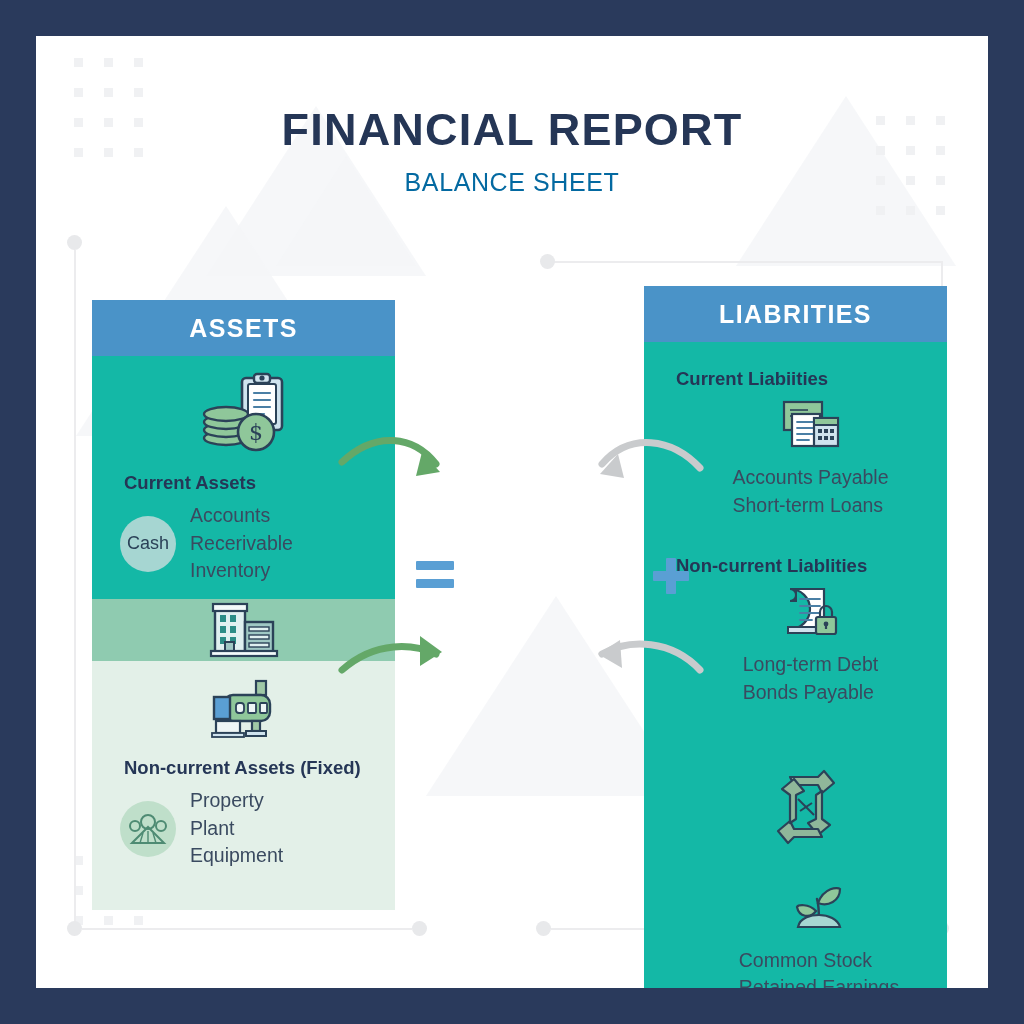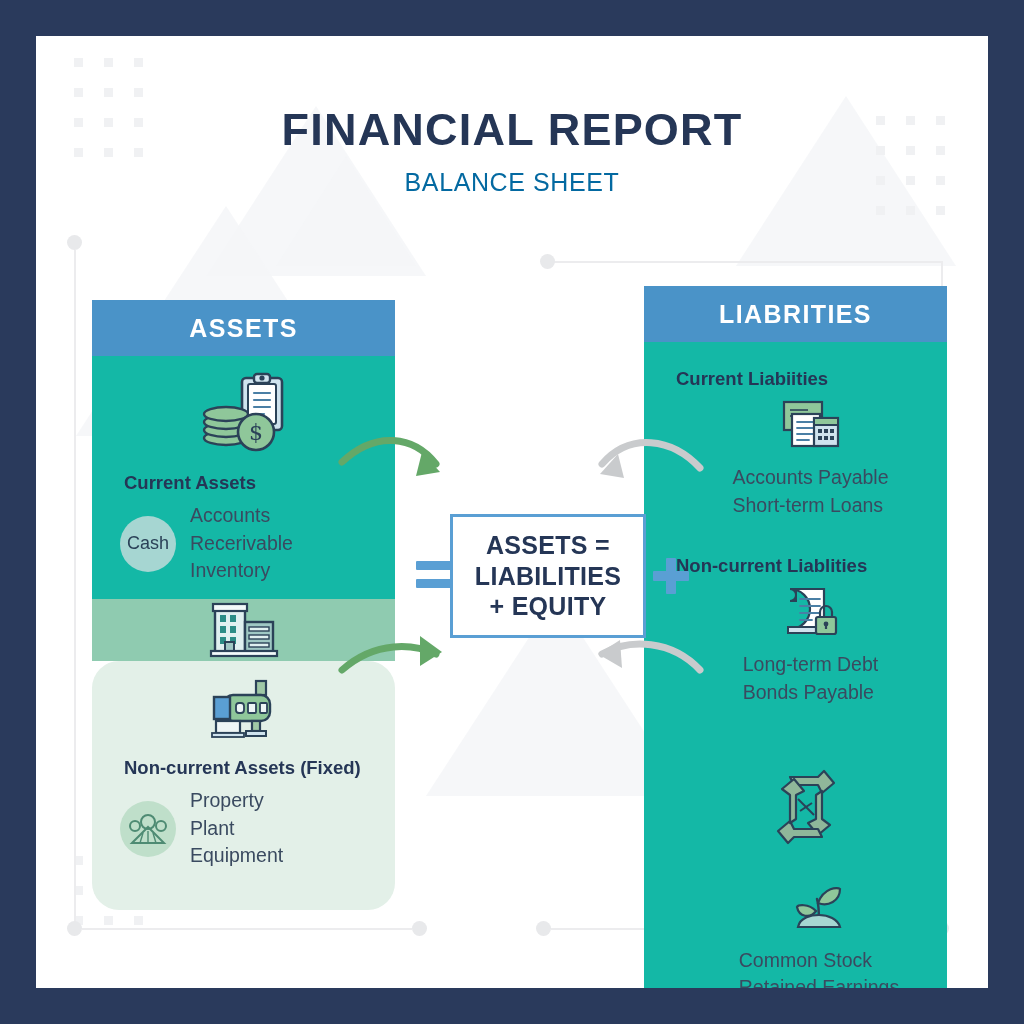--- a/index.html
+++ b/index.html
@@ -107,21 +107,21 @@
     font-weight: bold;
     letter-spacing: 1.4px;
   }
   .panel-head.blue { background: #4a93c8; }
   .panel-head.teal { background: #77c5c0; }
 
   .panel-body {
     background: #14b8a6;
     padding: 0;
   }
-  .panel-body.lightgreen { background: #e3f0e8; border-radius: 27px; }
+  .panel-body.lightgreen { background: #e3f0e8; }
 
   
   .icon-center {
     display: flex;
     justify-content: center;
     align-items: center;
     padding: 16px 0 8px 0;
   }
   .band-green {
     background: #8fcbb0;
@@ -508,27 +508,20 @@
           </div>
         </div>
       </div>
     </div>
 
     <div id="eq-sign">
       <b></b>
         <b></b>
     </div>
 
-    <div id="equation">
-      <p>
-        <span>ASSETS =</span><br>
-        <span>LIABILITIES</span><br>
-        <span>+ EQUITY</span>
-      </p>
-    </div>
 
     <div id="plus-sign">
       <b class="hz"></b>
         <b class="vt"></b>
     </div>
 
     <svg class="arrow-svg" style="left:300px; top:388px;" width="130" height="80" viewBox="0 0 130 80">
       <path d="M6 38 C40 6 78 12 100 40" fill="none" stroke="#64a868" stroke-width="7" stroke-linecap="round"></path>
       <path d="M86 28 L104 48 L80 52 Z" fill="#64a868"></path>
     </svg>

